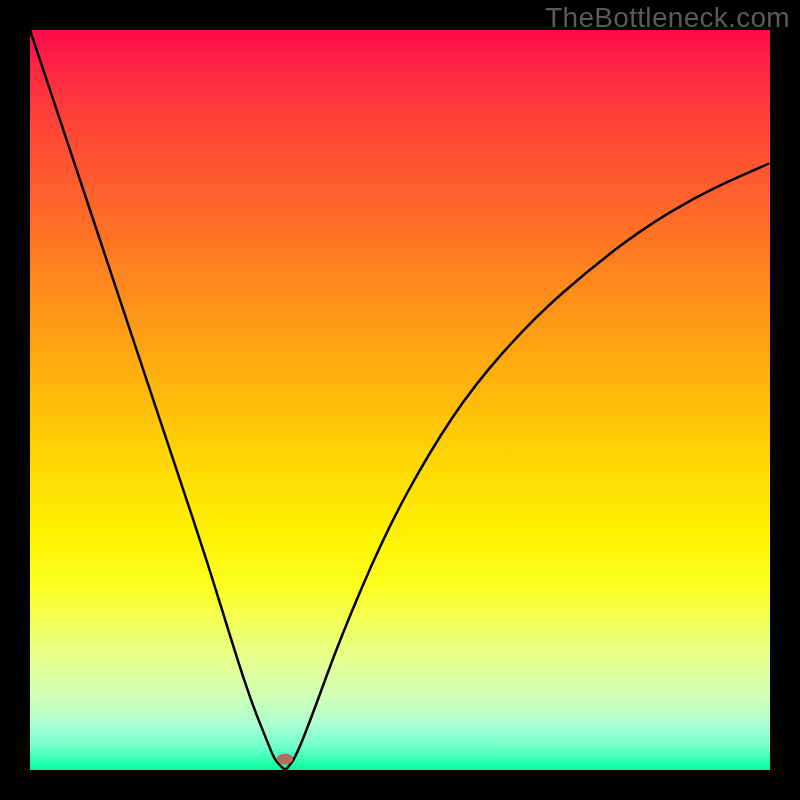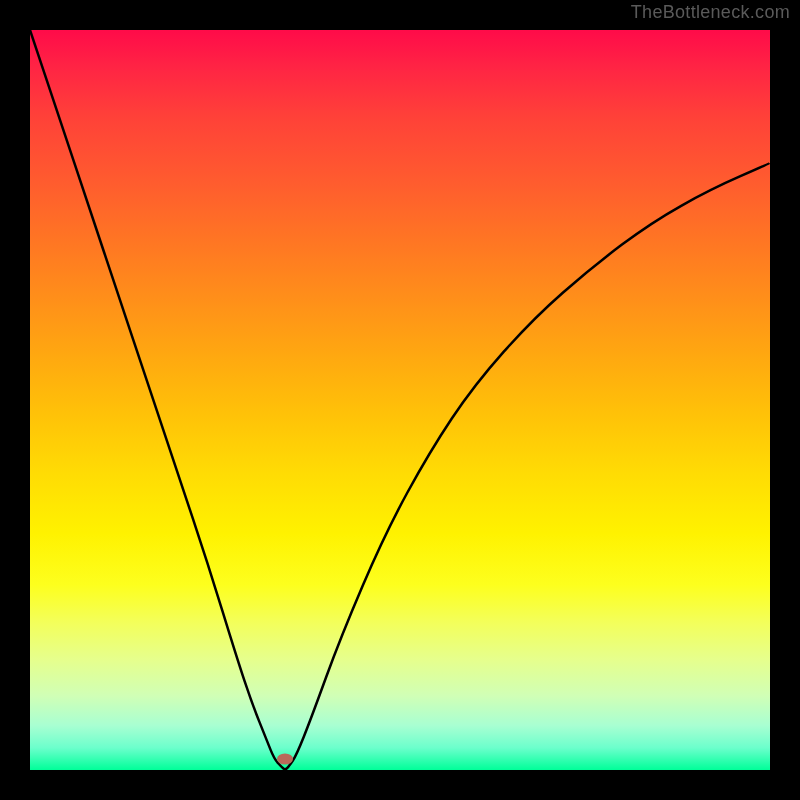--- a/index.html
+++ b/index.html
@@ -4,21 +4,21 @@
 <style>
   * { margin: 0; padding: 0; box-sizing: border-box; }
   html, body { width: 800px; height: 800px; overflow: hidden; }
   body { background: #000; font-family: Arial, Helvetica, sans-serif; position: relative; }
 
   .attribution {
     position: absolute;
     top: 2px;
     right: 10px;
     color: #5a5a5a;
-    font-size: 18px;
+    font-size: 28px;
     font-weight: 400;
     letter-spacing: 0.3px;
   }
 
   .plot-area {
     position: absolute;
     left: 30px;
     top: 30px;
     width: 740px;
     height: 740px;

